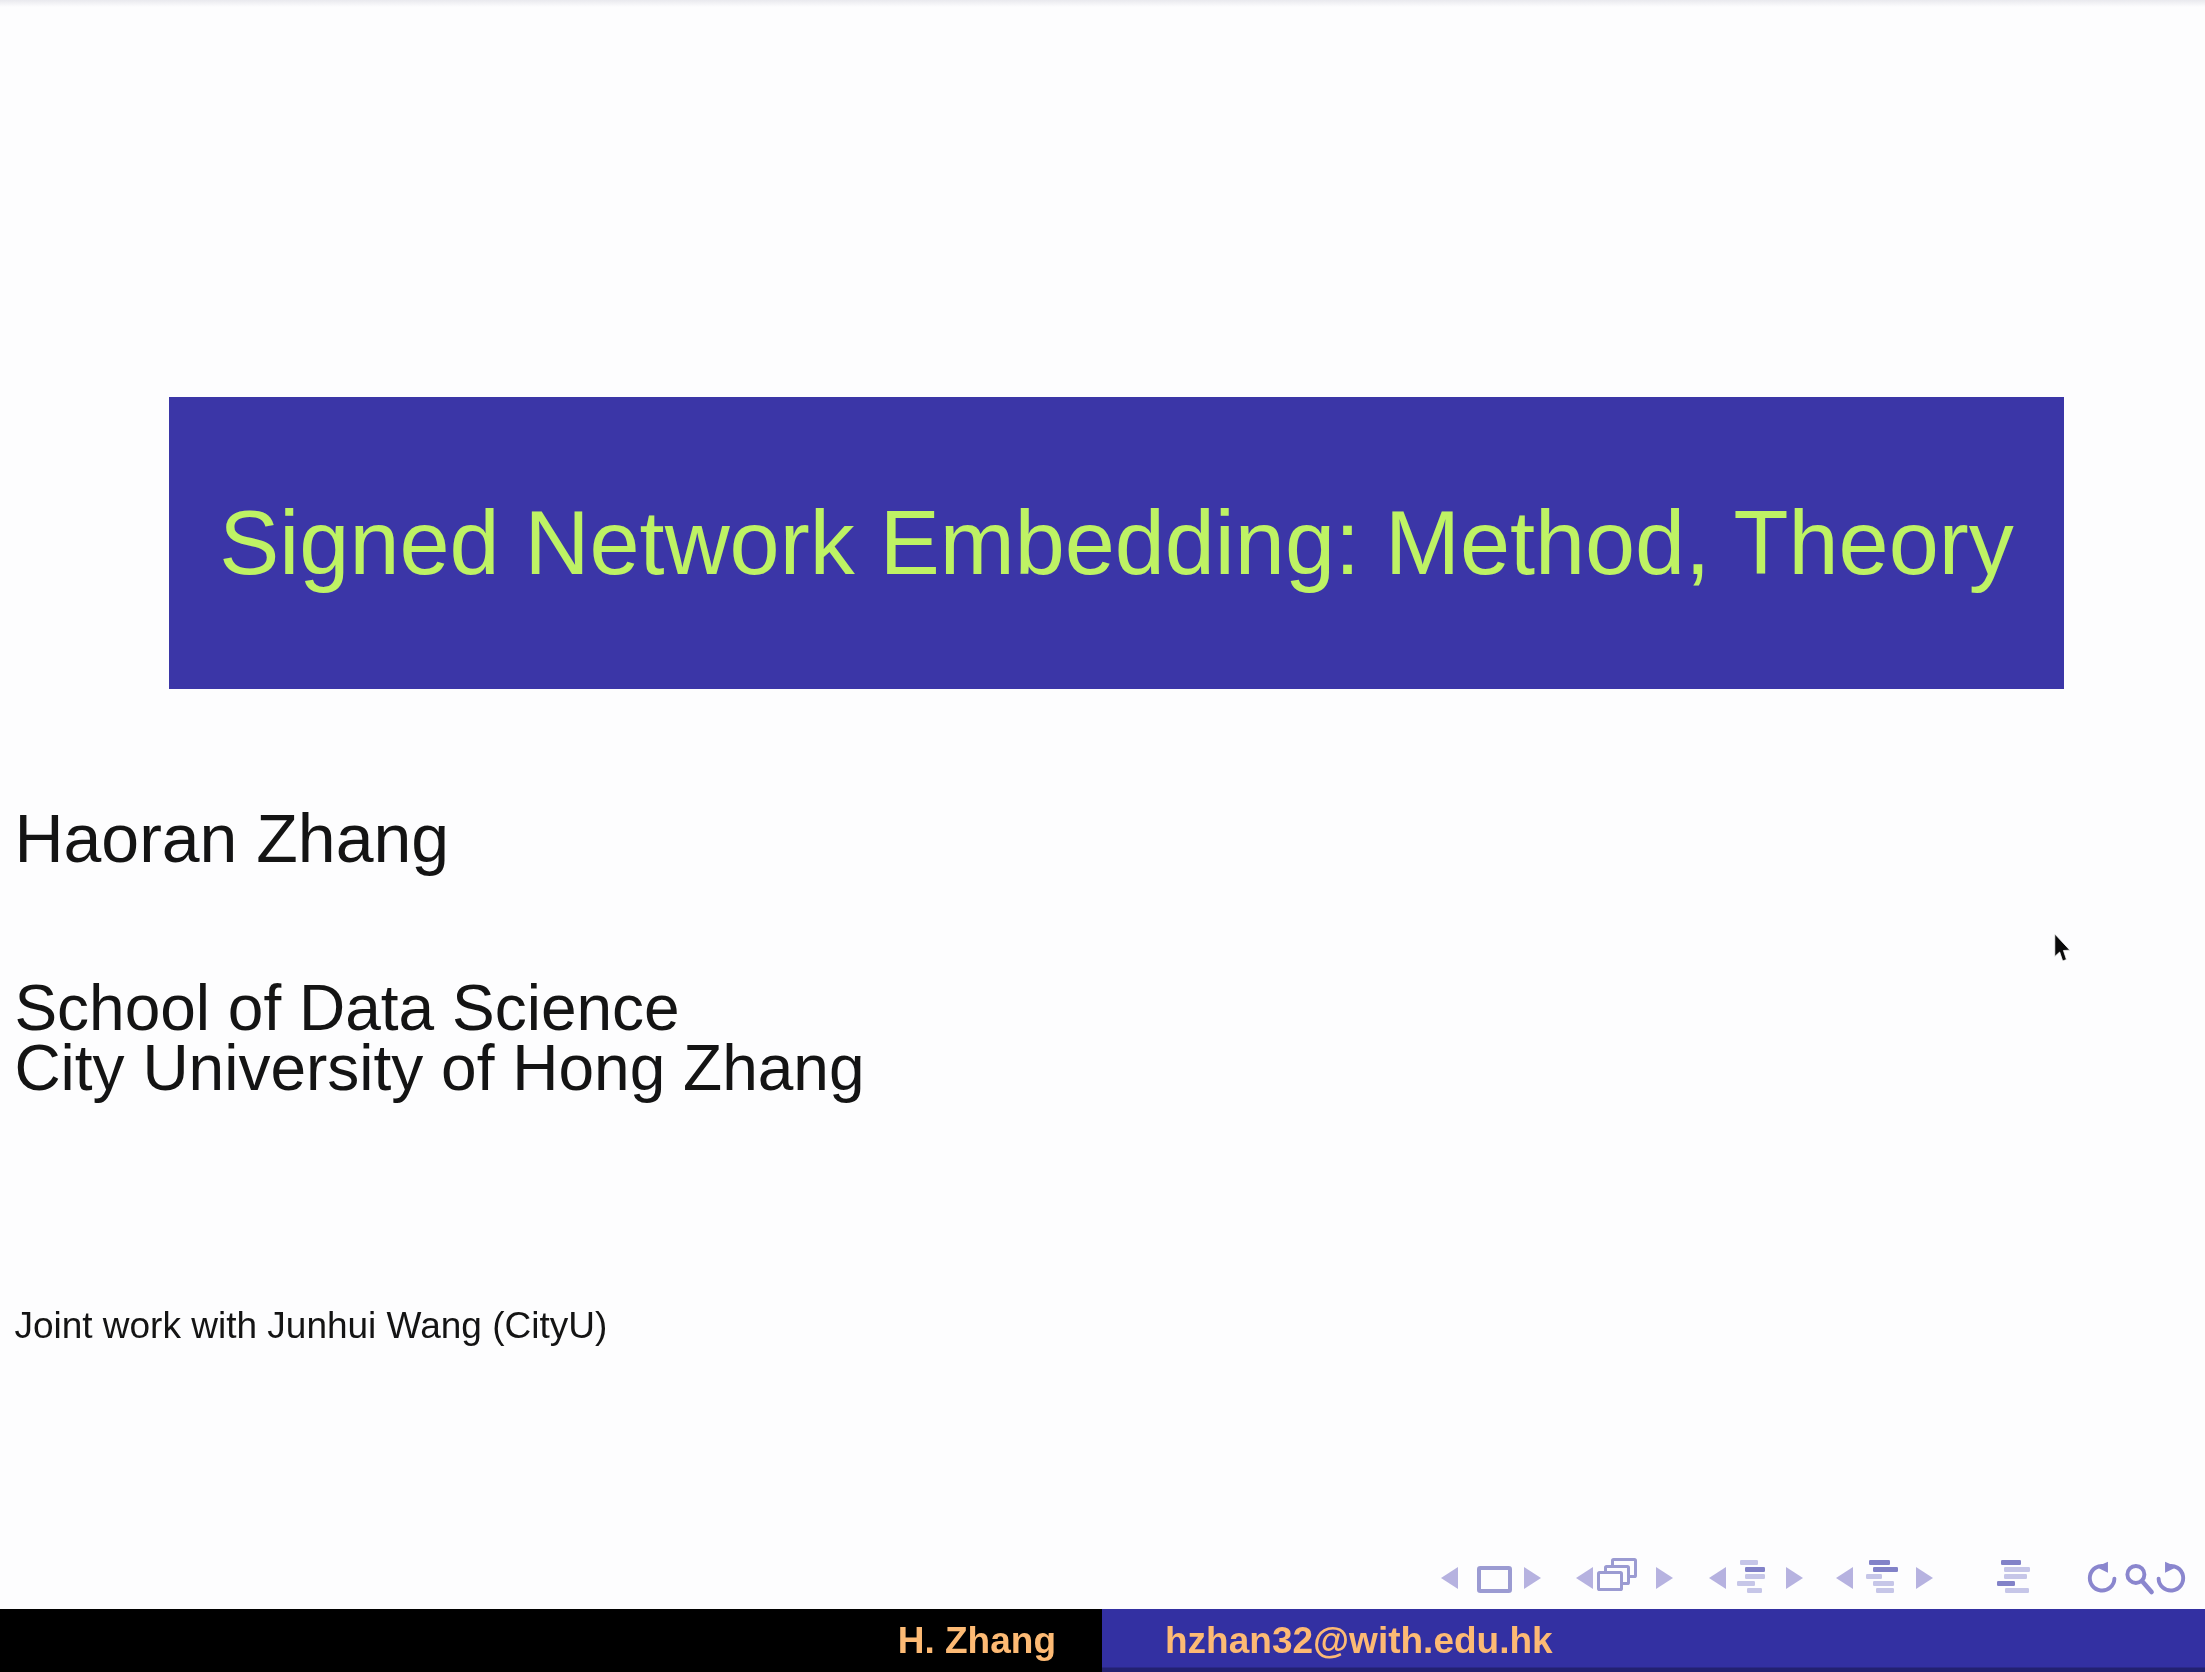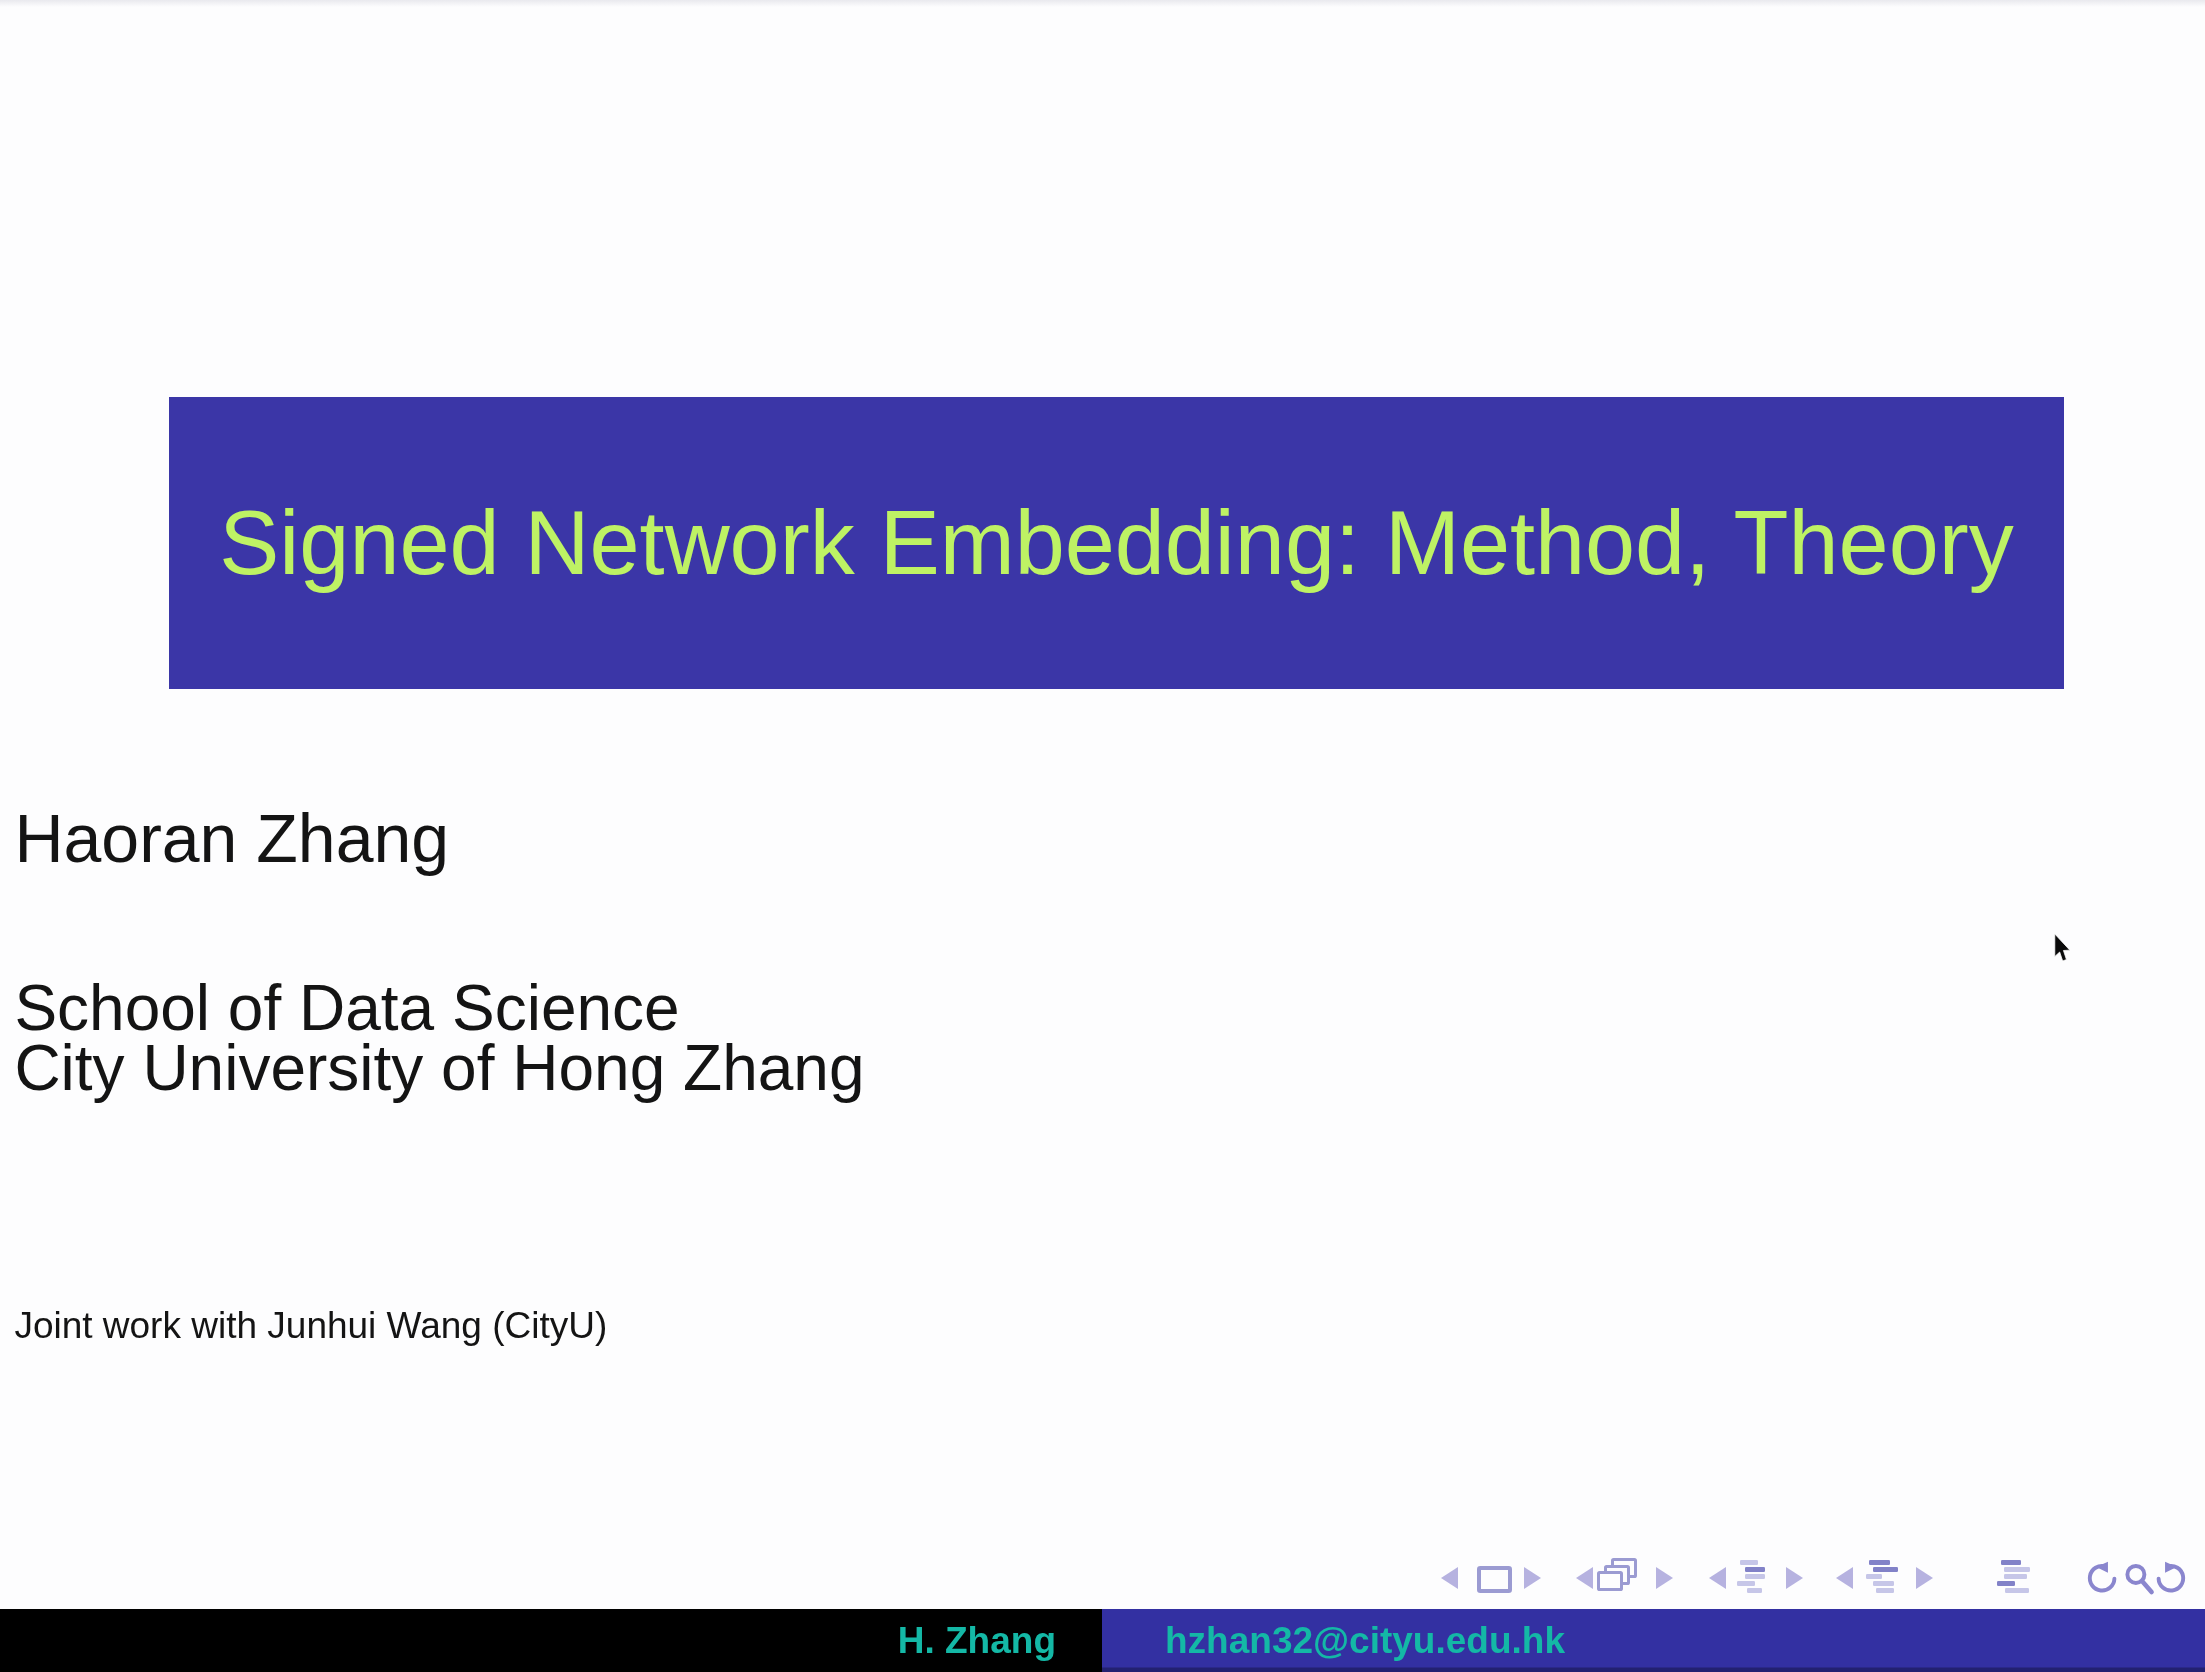--- a/index.html
+++ b/index.html
@@ -57,21 +57,21 @@
   .frame.f2{left:7.2px;top:6.5px}
   .frame.f3{left:0;top:13px}
   .outline-glyph{width:33px;height:35px;display:flex;flex-direction:column;justify-content:space-between;padding:1.3px 0}
   .outline-glyph .bar{height:4.6px;border-radius:1.3px}
   .bar.dark{background:var(--nav_dark)}
   .bar.light{background:var(--nav_light)}
   .nav-svg{display:block}
   
   .footer-bar{
     position:absolute;left:0;top:1609px;width:100%;height:63px;display:flex;
-    font-weight:700;font-size:37px;color:#14b8a6;
+    font-weight:700;font-size:37px;color:#fdba74;
   }
   .footer-left{
     width:1102px;background:var(--footer_black);
     display:flex;align-items:center;justify-content:flex-end;padding-right:46px;
   }
   .footer-right{
     flex:1;background:var(--footer_blue);
     display:flex;align-items:center;justify-content:flex-start;padding-left:63px;
     box-shadow:inset 0 -4.6px 0 rgba(0,0,0,0.30);
   }
@@ -179,21 +179,21 @@
     <path d="M 18 8 A 19 19 0 1 1 4 27" fill="none" stroke="#8a86ce" stroke-width="6" stroke-linecap="round"></path>
     <polygon points="14,1 14,18 32,9" fill="#8a86ce"></polygon>
   </svg>
 </div>
 
 <div class="footer-bar">
   <div class="footer-left">
     <span>H. Zhang</span>
   </div>
   <div class="footer-right">
-    <span>hzhan32@cityu.edu.hk</span>
+    <span>hzhan32@with.edu.hk</span>
   </div>
 </div>
 
 <div class="mouse-cursor">
   <svg width="19.6" height="30" viewBox="0 0 26 40">
     <polygon points="1,0 1,30 7.5,24 11.5,36 16.5,34 12.5,22 21,21.5" fill="#0a0a0a" stroke="#fdfdfe" stroke-width="1"></polygon>
   </svg>
 </div>
 
 

